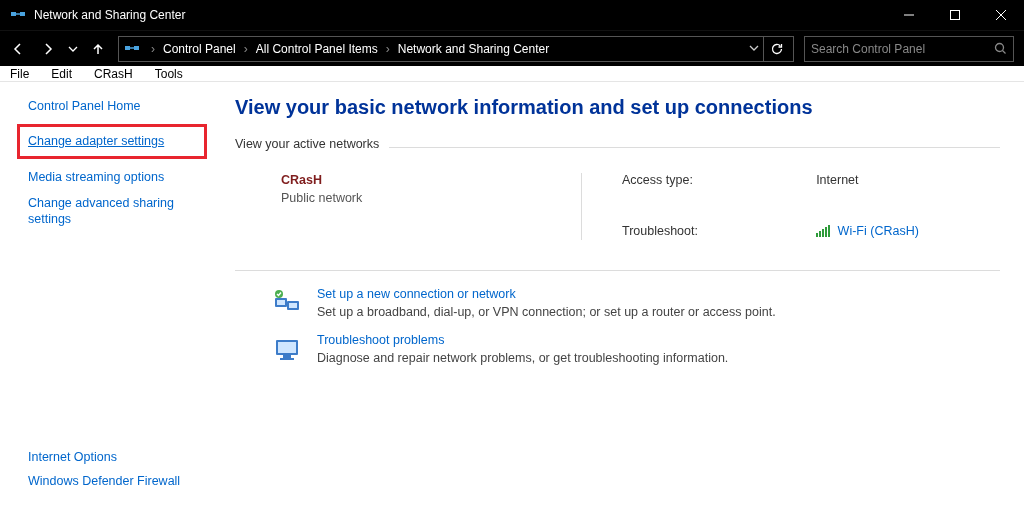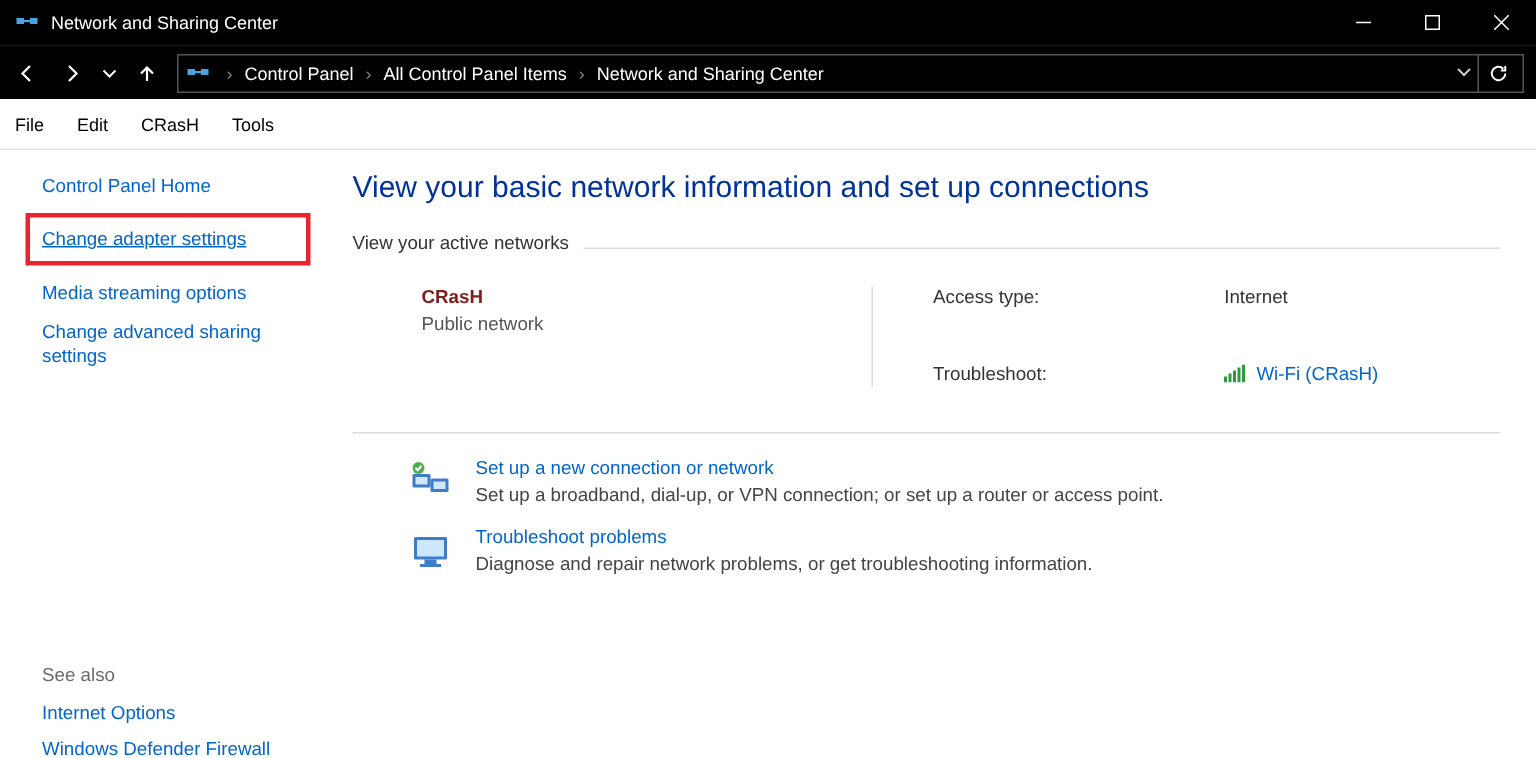--- a/index.html
+++ b/index.html
@@ -22,37 +22,37 @@
   .breadcrumb .sep{color:#888; padding:0 6px;}
   .breadcrumb .crumb{white-space:nowrap;}
   .breadcrumb .flexfill{flex:1;}
   .breadcrumb .dd{color:#ccc; padding-right:2px;}
   .refresh-btn{width:26px;height:26px;display:flex;align-items:center;justify-content:center;color:#fff;border-left:1px solid #555;}
   .searchbox{ width:210px; height:26px; border:1px solid #555; display:flex; align-items:center; color:#888; font-size:12px; padding:0 6px; margin-left:4px; margin-right:6px;}
   .searchbox .placeholder{flex:1;}
   .searchbox svg{stroke:#888;}
 
   
-  .menubar { height: 34px; background:#fff; border-bottom:1px solid #e5e5e5; display:flex; align-items:center; font-size:12px; color:#000; padding-left:6px; gap:14px;}
+  .menubar { height: 16px; background:#fff; border-bottom:1px solid #e5e5e5; display:flex; align-items:center; font-size:12px; color:#000; padding-left:6px; gap:14px;}
   .menu-item{padding:2px 4px;}
 
   
   .body { display:flex; height: calc(505px - 30px - 36px - 22px); background:#fff;}
   .sidebar { width: 215px; padding:16px 14px 10px 28px; font-size:12.5px; color:#0066cc; display:flex; flex-direction:column;}
   .sidebar a{color:#0066cc; text-decoration:none; display:block; line-height:1.3;}
   .sidebar .plain{color:#0066cc;}
   .sidebar .highlighted{border:3px solid #e8252f; padding:6px 8px; margin-left:-11px; margin-right:-6px; margin-top:10px;}
   .sidebar .highlighted a{text-decoration:underline;}
   .sidebar .item{margin-top:10px;}
   .sidebar .seealso-block{margin-top:auto; padding-top:40px;}
   .sidebar .seealso{color:#6b6b6b; margin-bottom:10px;}
   .sidebar .sa-item{margin-top:8px;}
 
   .main { flex:1; padding:14px 24px 10px 20px; font-size:12.5px; color:#333;}
-  .main h1{color:#003399; font-weight:400; font-size:20px; margin-bottom:18px;}
+  .main h1{color:#003399; font-weight:700; font-size:20px; margin-bottom:18px;}
   .section-title{color:#333; font-size:12.5px; margin-bottom:6px;}
   .hr{height:1px; background:#dcdcdc; flex:1;}
   .section-head{display:flex; align-items:center; gap:10px; margin-bottom:16px;}
 
   .active-net{display:flex; gap:40px; padding-left:46px; margin-bottom:30px;}
   .active-net .left{flex:0 0 260px;}
   .active-net .nn-name{font-weight:700; color:#7f1d1d;}
   .active-net .nn-type{color:#555; margin-top:4px;}
   .active-net .vline{width:1px; background:#dcdcdc;}
   .active-net .right{flex:1; display:grid; grid-template-columns:auto auto; row-gap:6px; column-gap:14px; align-content:start; font-size:12.5px;gap:37px;}
@@ -140,20 +140,27 @@
           <path d="M1 3l4 4 4-4" stroke="#ccc" stroke-width="1.3"></path>
         </svg>
     </span>
     <div class="refresh-btn">
       <svg width="14" height="14" viewBox="0 0 14 14" fill="none">
           <path d="M11.5 7a4.5 4.5 0 1 1-1.3-3.2M11.5 2v3h-3" stroke="#fff" stroke-width="1.3"></path>
         </svg>
     </div>
   </div>
 
+  <div class="searchbox">
+    <span class="placeholder">Search Control Panel</span>
+    <svg width="13" height="13" viewBox="0 0 13 13" fill="none">
+        <circle cx="5.5" cy="5.5" r="4" stroke-width="1.3"></circle>
+        <path d="M8.5 8.5l3 3" stroke-width="1.3"></path>
+      </svg>
+  </div>
 </div>
 
 <div class="menubar">
   <span class="menu-item">File</span>
   <span class="menu-item">Edit</span>
   <span class="menu-item">CRasH</span>
   <span class="menu-item">Tools</span>
 </div>
 
 <div class="body">
@@ -166,21 +173,20 @@
     </div>
 
     <div class="item">
         <a class="plain">Media streaming options</a>
       </div>
     <div class="item">
         <a class="plain">Change advanced sharing settings</a>
       </div>
 
     <div class="seealso-block">
-      <div class="seealso">See also</div>
       <div class="sa-item">
           <a class="plain">Internet Options</a>
         </div>
       <div class="sa-item">
           <a class="plain">Windows Defender Firewall</a>
         </div>
     </div>
   </div>
 
   <div class="main">

